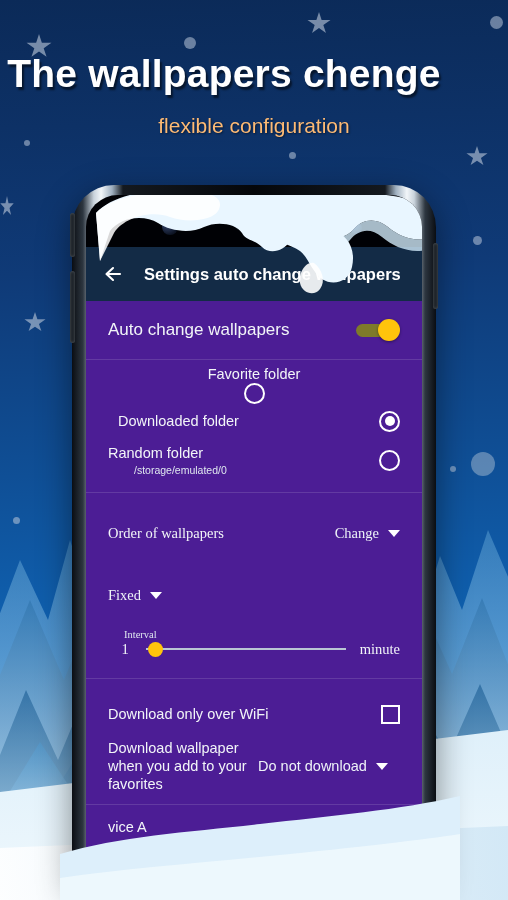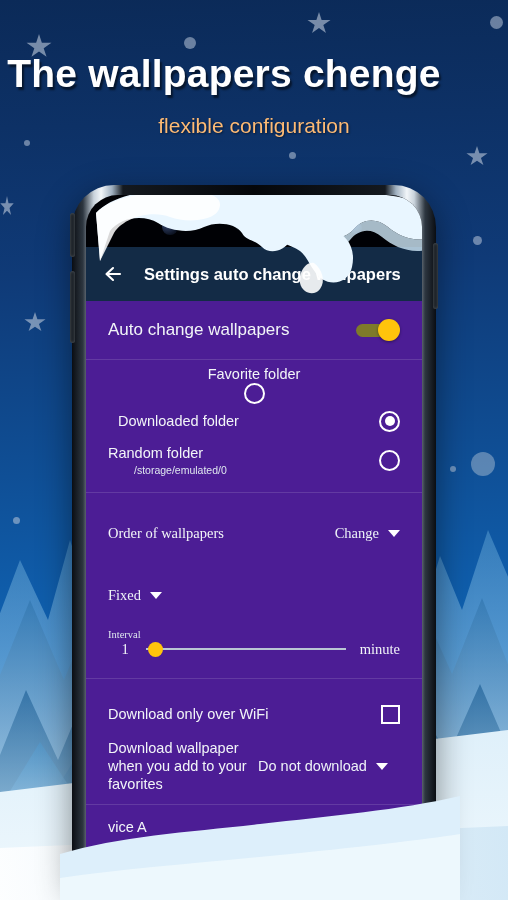--- a/index.html
+++ b/index.html
@@ -87,21 +87,21 @@
   .caret{width:0;height:0;border-left:6px solid transparent;border-right:6px solid transparent;
     border-top:7px solid #ffffff;flex:0 0 auto;}
 
   
   .sliderow{display:flex;align-items:center;padding:0 22px 10px 22px;}
   .sliderow .num{color:#f2f5f8;font-size:14.5px;width:34px;text-align:center;}
   .slider{position:relative;flex:1;height:18px;margin:0 4px;}
   .slider .strack{position:absolute;left:0;right:0;top:8px;height:2px;background:#b9c6d4;}
   .slider .sthumb{position:absolute;left:2px;top:2px;width:15px;height:15px;border-radius:50%;background:#ffc40c;}
   .sliderow .unit{color:#f2f5f8;font-size:14.5px;margin-left:10px;text-align:center;}
-  .secthead{color:#dfe7ef;font-size:10.5px;padding:3px 22px 0 22px;}
+  .secthead{color:#dfe7ef;font-size:10.5px;padding:3px 22px 0 38px;}
 
   .tracks{position:absolute;}
 </style>
 </head>
 <body>
 
 <div id="stage">
 
   <div class="sky"></div>
 

